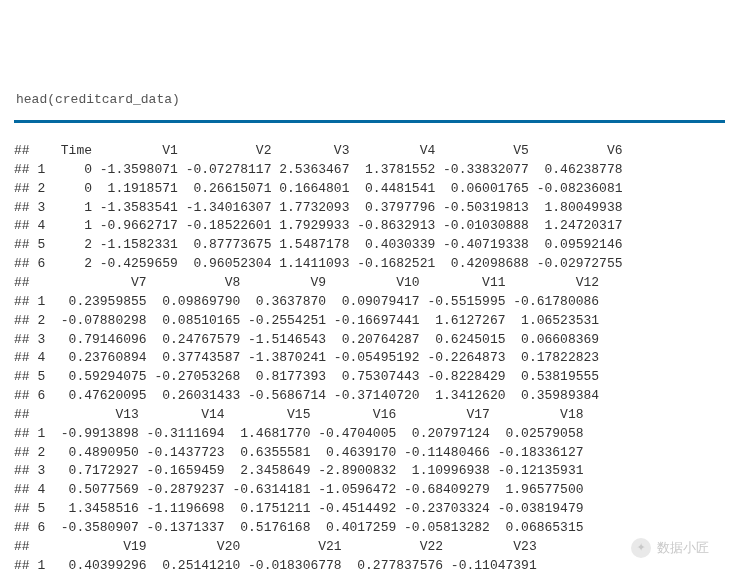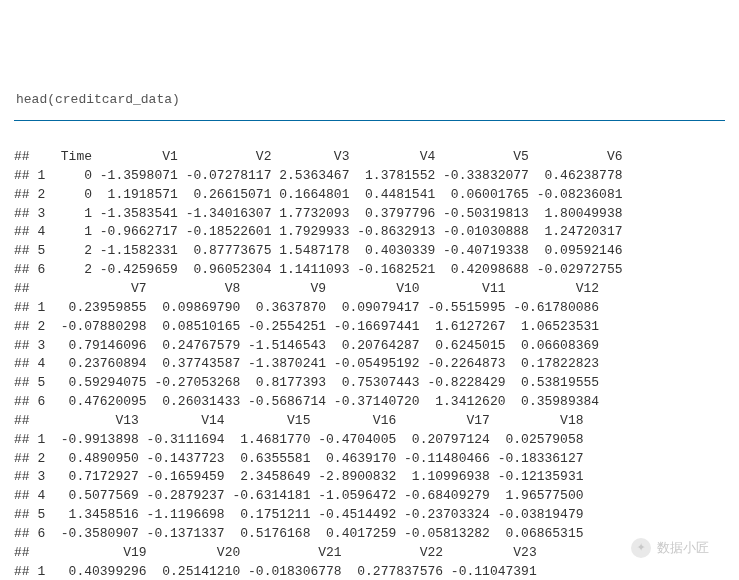--- a/index.html
+++ b/index.html
@@ -8,22 +8,21 @@
     font-family: Consolas, "Courier New", monospace;
     font-size: 13px;
     color: #333;
     background: #fff;
     white-space: pre;
     line-height: 1.45;
   }
   .command {
     color: #555;
     padding: 4px 2px 10px 2px;
-    border-bottom: 1px solid #0369a1;
-    margin-bottom: 8px;
+    border-bottom: 3px solid #0369a1;
   }
   #output div {
     white-space: pre;
   }
   .watermark {
     position: absolute;
     right: 30px;
     bottom: 22px;
     color: #c8c8c8;
     font-family: sans-serif;

